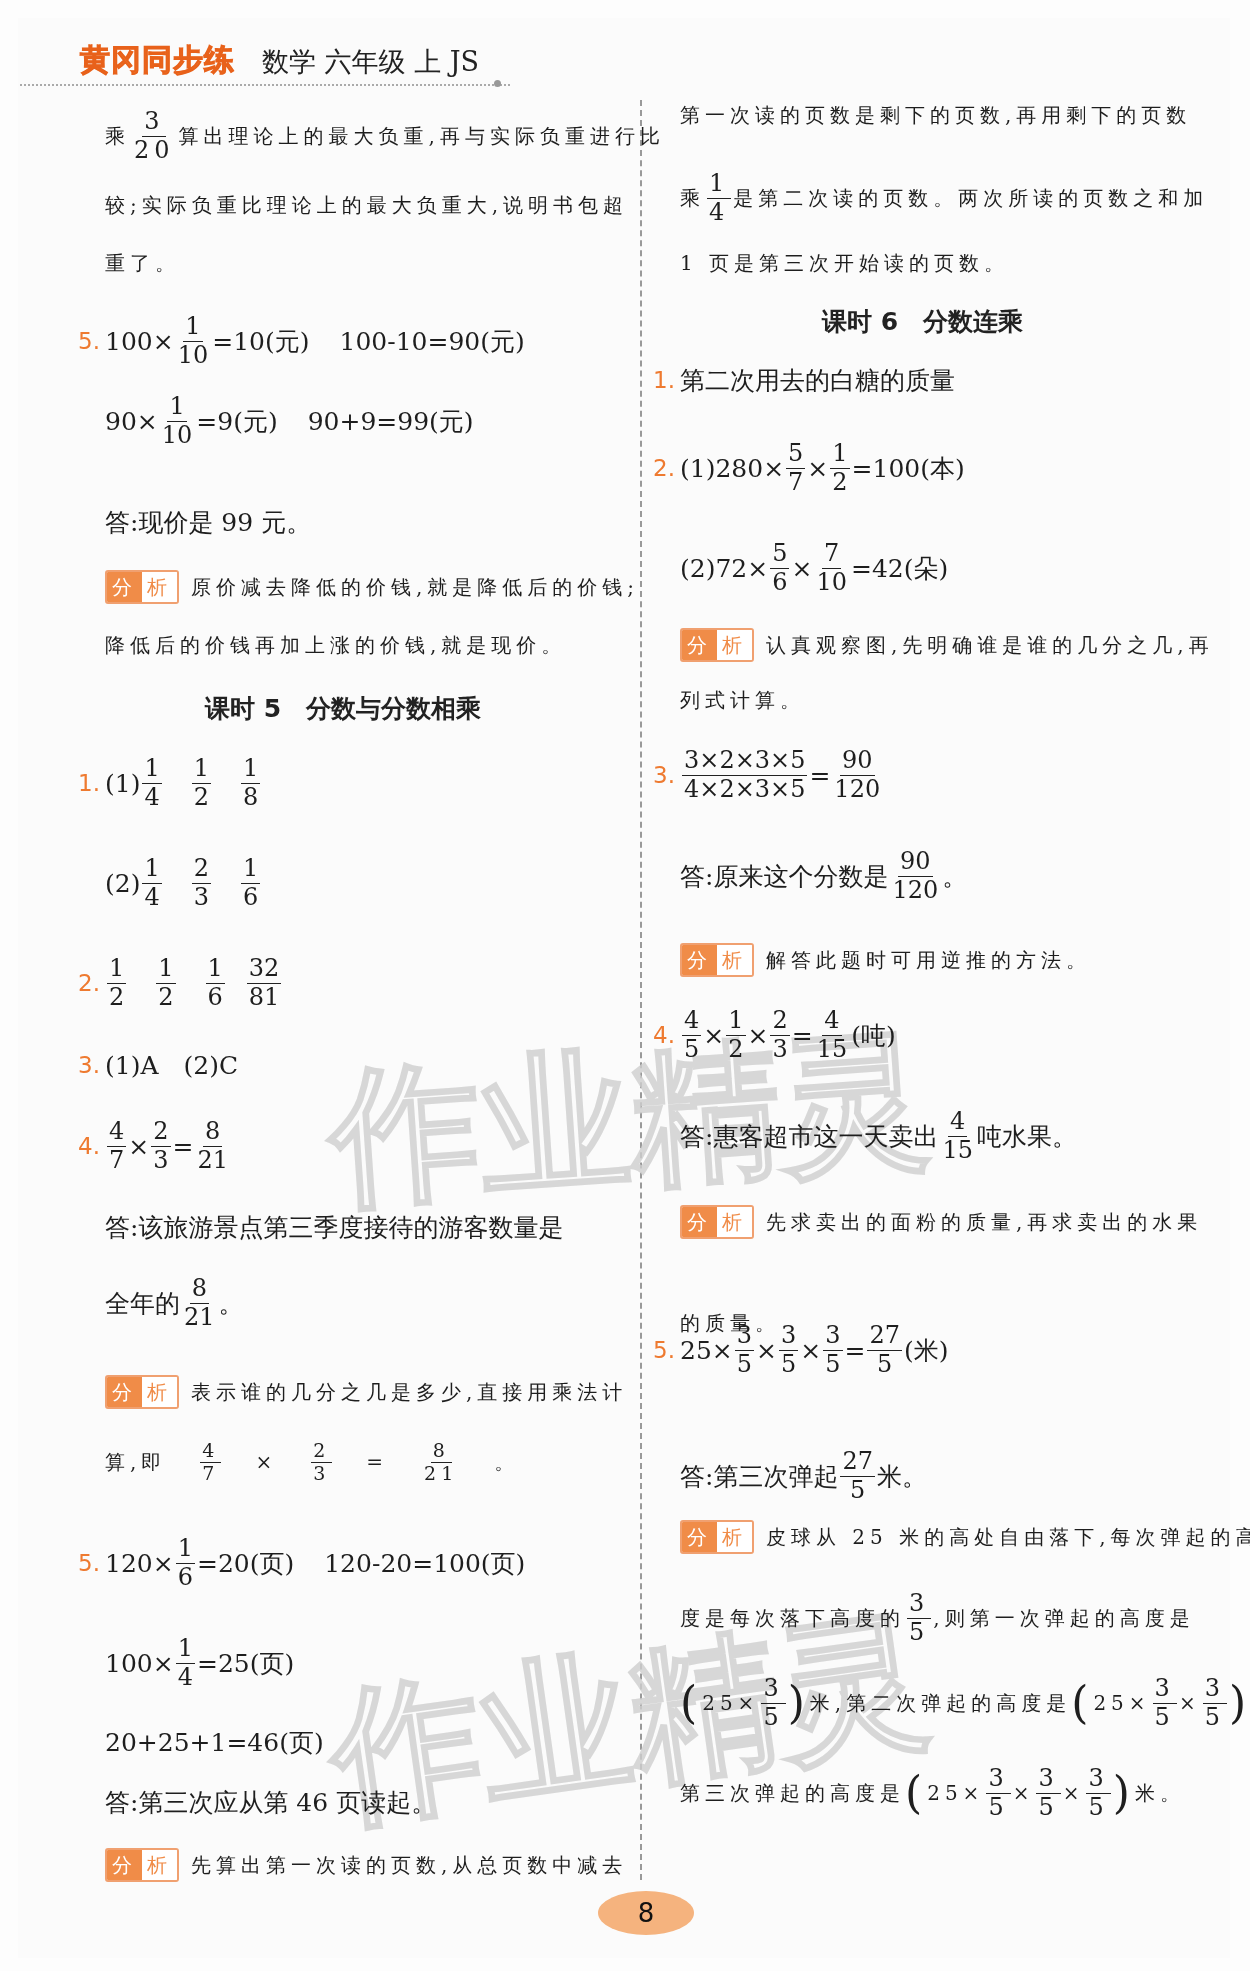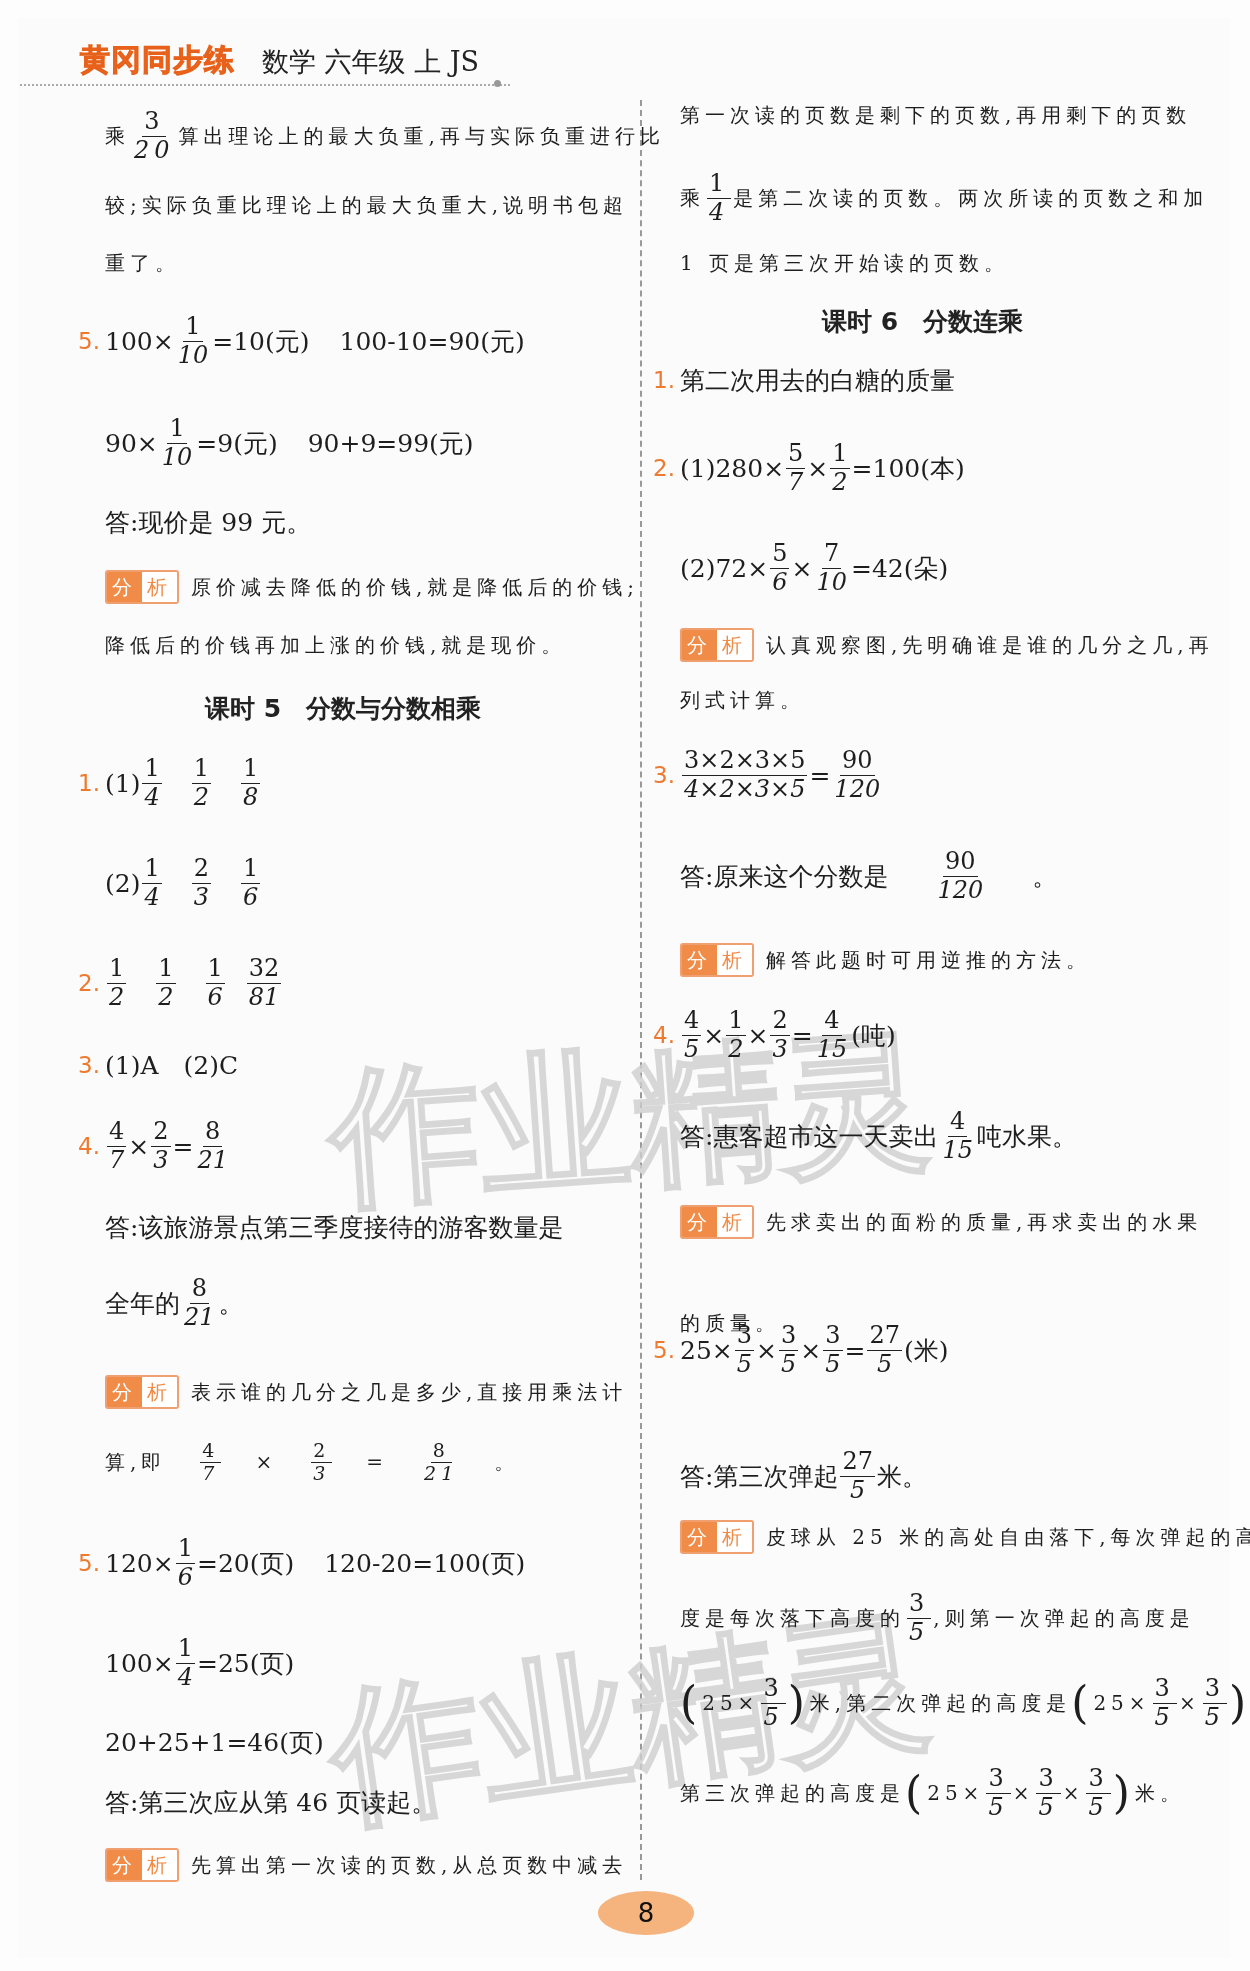--- a/index.html
+++ b/index.html
@@ -14,21 +14,21 @@
   .hdot{position:absolute;left:494px;top:80px;width:7px;height:7px;border-radius:50%;background:#999;}
   .divider{position:absolute;left:640px;top:100px;height:1780px;border-left:2px dashed #999;}
   .line{position:absolute;white-space:nowrap;font-size:25px;line-height:1;display:flex;align-items:center;}
   .l{left:105px;}
   .r{left:680px;}
   .num{color:#ee7a30;font-family:"DejaVu Sans",sans-serif;font-size:23px;margin-right:4px;}
   .num.l-out{position:absolute;left:-27px;}
   .sm{font-size:20px;letter-spacing:5px;font-family:"DejaVu Serif",serif;}
   .frac{display:inline-flex;flex-direction:column;align-items:center;vertical-align:middle;margin:0 2px;font-size:24px;line-height:1.15;}
   .frac .n{border-bottom:1.5px solid #222;padding:0 2px;}
-  .frac .d{padding:0 2px;font-style:italic;}
+  .frac .d{padding:0 2px;}
   .heading{position:absolute;font-family:"DejaVu Sans",sans-serif;font-weight:bold;font-size:25px;color:#222;}
   .badge{display:inline-flex;height:30px;border:2px solid #f0a070;border-radius:3px;overflow:hidden;margin-right:12px;
          font-family:"DejaVu Sans",sans-serif;font-size:20px;}
   .badge .a{background:#f08c48;color:#fff;padding:0 5px;display:flex;align-items:center;}
   .badge .b{background:#fff;color:#f08c48;padding:0 5px;display:flex;align-items:center;}
   .paren{font-size:44px;font-weight:lighter;line-height:1;}
   .pagenum{position:absolute;left:598px;top:1891px;width:96px;height:44px;border-radius:50%;background:#f5b37e;
            display:flex;align-items:center;justify-content:center;font-family:"DejaVu Sans",sans-serif;font-size:26px;color:#111;}
   .wm{position:absolute;font-family:"DejaVu Sans",sans-serif;font-size:150px;font-weight:bold;color:transparent;
       -webkit-text-stroke:2px #cfcfcf;opacity:0.8;}
@@ -65,21 +65,21 @@
   <span class="num l-out">5.</span>
   <span>100×</span>
   <span class="frac">
       <span class="n">1</span>
       <span class="d">10</span>
     </span>
   <span>=10(元)</span>
     <span style="width:30px"></span>
   <span>100-10=90(元)</span>
 </div>
-<div class="line l" style="top:415px;">
+<div class="line l" style="top:393px;">
   <span>90×</span>
   <span class="frac">
       <span class="n">1</span>
       <span class="d">10</span>
     </span>
   <span>=9(元)</span>
     <span style="width:30px"></span>
   <span>90+9=99(元)</span>
 </div>
 <div class="line l" style="top:510px;">答:现价是 99 元。</div>
@@ -290,21 +290,21 @@
   <span class="num l-out">3.</span>
   <span class="frac">
       <span class="n">3×2×3×5</span>
       <span class="d">4×2×3×5</span>
     </span>=
   <span class="frac">
       <span class="n">90</span>
       <span class="d">120</span>
     </span>
 </div>
-<div class="line r" style="top:848px;gap:45px;">
+<div class="line r" style="top:848px;">
   <span>答:原来这个分数是</span>
   <span class="frac">
       <span class="n">90</span>
       <span class="d">120</span>
     </span>
   <span>。</span>
 </div>
 <div class="line r sm" style="top:943px;">
   <span class="badge">
       <span class="a">分</span>

